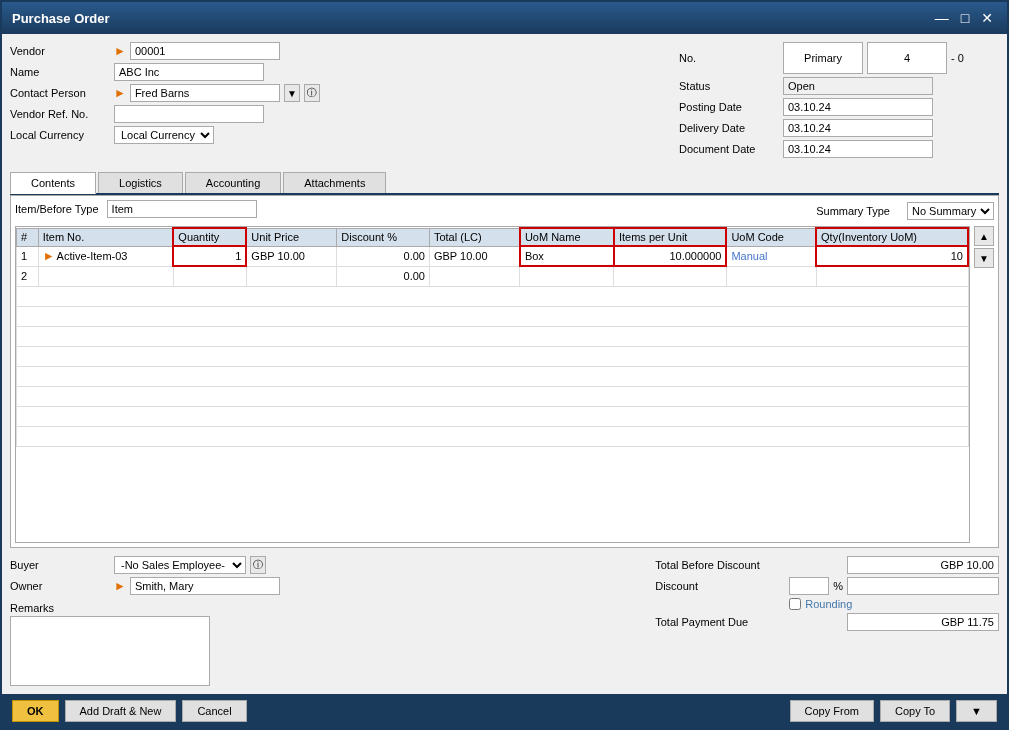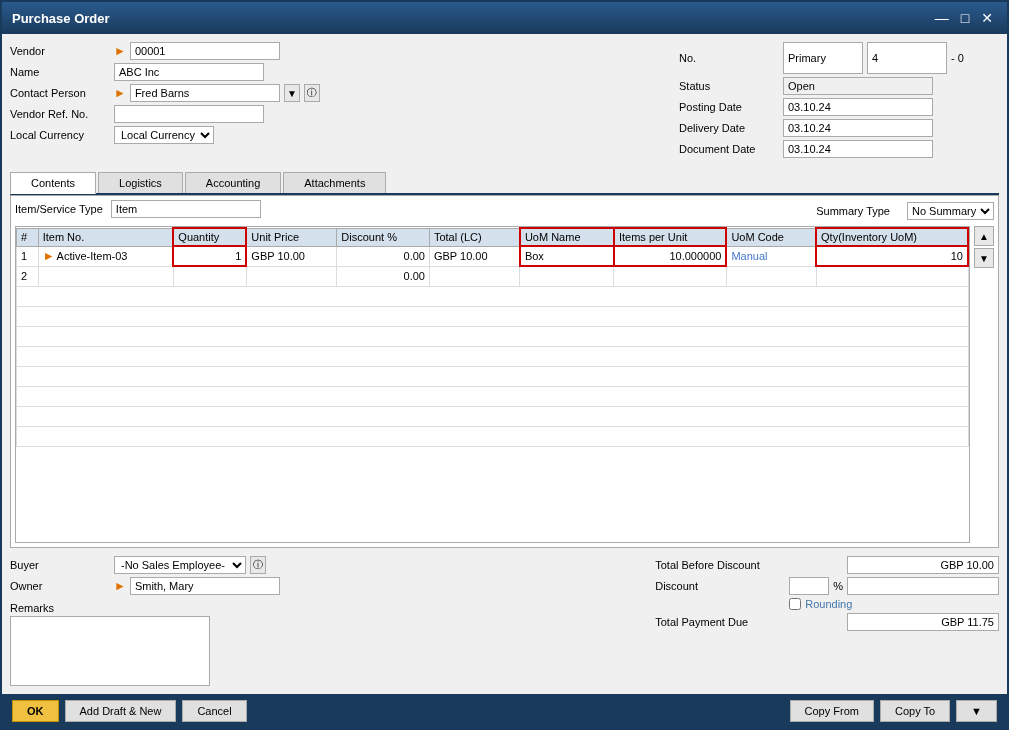--- a/index.html
+++ b/index.html
@@ -9,21 +9,21 @@
     .title-bar-title { font-size: 13px; font-weight: bold; }
     .title-bar-controls { display: flex; gap: 4px; }
     .title-btn { background: none; border: none; color: white; cursor: pointer; font-size: 14px; padding: 0 4px; }
     .content { flex: 1; padding: 8px; display: flex; flex-direction: column; gap: 4px; overflow: hidden; }
     .header-section { display: flex; justify-content: space-between; gap: 20px; }
     .left-fields { display: flex; flex-direction: column; gap: 3px; min-width: 300px; }
     .right-fields { display: flex; flex-direction: column; gap: 3px; min-width: 320px; }
     .field-row { display: flex; align-items: center; gap: 4px; }
     .field-label { min-width: 100px; color: #000; }
     .field-value { background: white; border: 1px solid #aaa; padding: 1px 4px; min-width: 150px; height: 18px; }
-    .field-value-narrow { background: white; border: 1px solid #aaa; padding: 15px 4px; min-width: 80px; height: 18px; }
+    .field-value-narrow { background: white; border: 1px solid #aaa; padding: 15px 4px; min-width: 80px; height: 18px; text-align: center; }
     .arrow-icon { color: #e07000; font-size: 12px; }
     .dropdown-select { background: white; border: 1px solid #aaa; padding: 1px 2px; height: 18px; }
     .small-btn { background: #e8e8e8; border: 1px solid #aaa; cursor: pointer; padding: 0 2px; height: 18px; font-size: 10px; }
     .tabs-area { display: flex; flex-direction: column; flex: 1; overflow: hidden; }
     .tabs-header { display: flex; border-bottom: 2px solid #1a3a5c; }
     .tab { padding: 4px 20px; border: 1px solid #aaa; border-bottom: none; cursor: pointer; background: #e0e0e0; margin-right: 2px; }
     .tab.active { background: white; border-bottom: 1px solid white; margin-bottom: -1px; z-index: 1; }
     .tab-content { background: white; border: 1px solid #aaa; flex: 1; display: flex; flex-direction: column; overflow: hidden; padding: 4px; }
     .summary-row { display: flex; justify-content: space-between; align-items: center; margin-bottom: 4px; }
     .summary-select { height: 18px; border: 1px solid #aaa; background: white; }
@@ -139,21 +139,21 @@
       <div class="tabs-header">
         <div class="tab active">Contents</div>
         <div class="tab">Logistics</div>
         <div class="tab">Accounting</div>
         <div class="tab">Attachments</div>
       </div>
       <div class="tab-content">
 
         <div class="summary-row">
           <div class="item-type-row">
-            <span>Item/Service Type</span>
+            <span>Item/Before Type</span>
             <input class="field-value" value="Item" style="width: 80px;">
           </div>
           <div style="display:flex;align-items:center;gap:17px;">
             <span>Summary Type</span>
             <select class="summary-select">
               <option>No Summary</option>
             </select>
           </div>
         </div>
 

